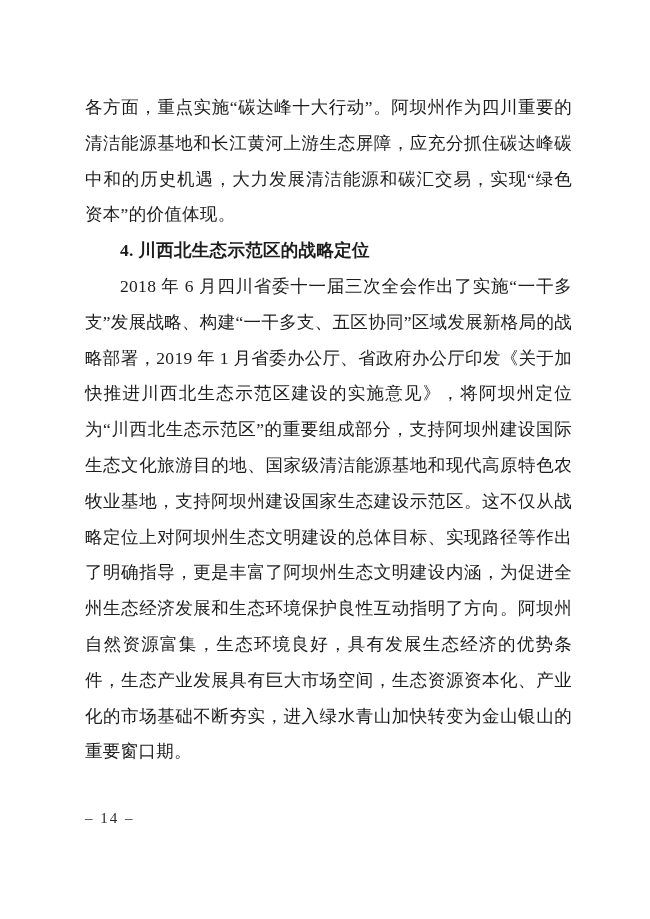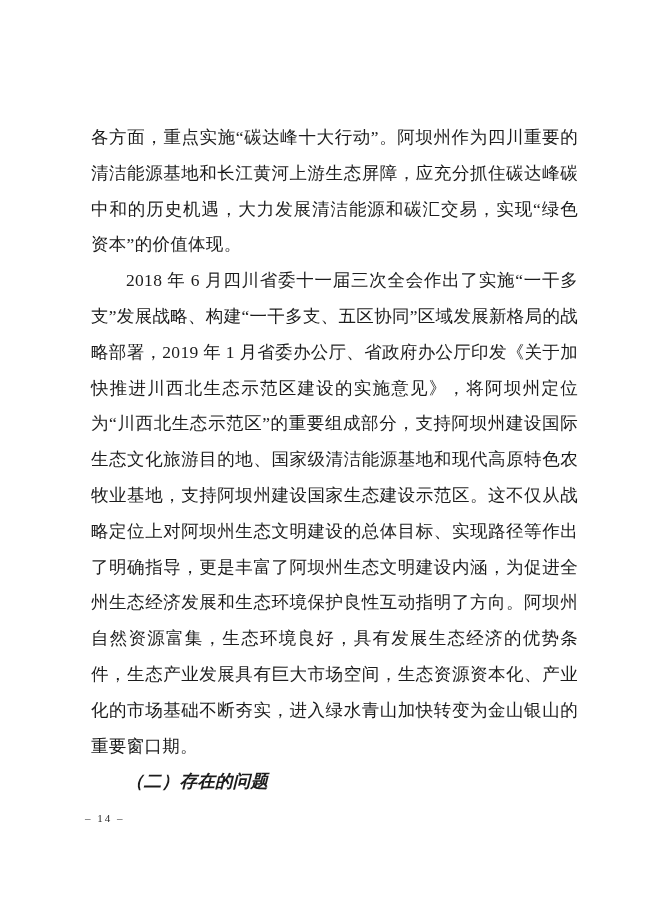--- a/index.html
+++ b/index.html
@@ -11,23 +11,22 @@
     position: relative;
     width: 650px;
     height: 919px;
     background: #ffffff;
     overflow: hidden;
     font-family: "Liberation Serif", "DejaVu Serif", serif;
   }
   .content {
     position: absolute;
     left: 85px;
-    top: 120px;
+    top: 90px;
     width: 487px;
-    margin-left: 6px;
   }
   .para {
     margin: 0;
     padding: 0;
     font-size: 17.5px;
     line-height: 35.8px;
     color: #1c1c1c;
     text-align: justify;
     letter-spacing: 0.3px;
   }
@@ -37,30 +36,30 @@
   .bold {
     font-weight: 700;
   }
   .kai {
     font-style: italic;
   }
   .page-number {
     position: absolute;
     left: 85px;
     top: 806px;
-    font-size: 11px;
+    font-size: 15px;
     line-height: 24px;
     color: #2b2b2b;
     letter-spacing: 2px;
     font-family: "Liberation Serif", "DejaVu Serif", serif;
   }
 </style>
 </head>
 <body>
 
 <div class="page">
   <div class="content">
     <p class="para">各方面，重点实施“碳达峰十大行动”。阿坝州作为四川重要的清洁能源基地和长江黄河上游生态屏障，应充分抓住碳达峰碳中和的历史机遇，大力发展清洁能源和碳汇交易，实现“绿色资本”的价值体现。</p>
+    <p class="para indent bold">4. 川西北生态示范区的战略定位</p>
     <p class="para indent">2018 年 6 月四川省委十一届三次全会作出了实施“一干多支”发展战略、构建“一干多支、五区协同”区域发展新格局的战略部署，2019 年 1 月省委办公厅、省政府办公厅印发《关于加快推进川西北生态示范区建设的实施意见》，将阿坝州定位为“川西北生态示范区”的重要组成部分，支持阿坝州建设国际生态文化旅游目的地、国家级清洁能源基地和现代高原特色农牧业基地，支持阿坝州建设国家生态建设示范区。这不仅从战略定位上对阿坝州生态文明建设的总体目标、实现路径等作出了明确指导，更是丰富了阿坝州生态文明建设内涵，为促进全州生态经济发展和生态环境保护良性互动指明了方向。阿坝州自然资源富集，生态环境良好，具有发展生态经济的优势条件，生态产业发展具有巨大市场空间，生态资源资本化、产业化的市场基础不断夯实，进入绿水青山加快转变为金山银山的重要窗口期。</p>
-    <p class="para indent bold kai">（二）存在的问题</p>
   </div>
   <div class="page-number">– 14 –</div>
 </div>
 
 </body></html>

